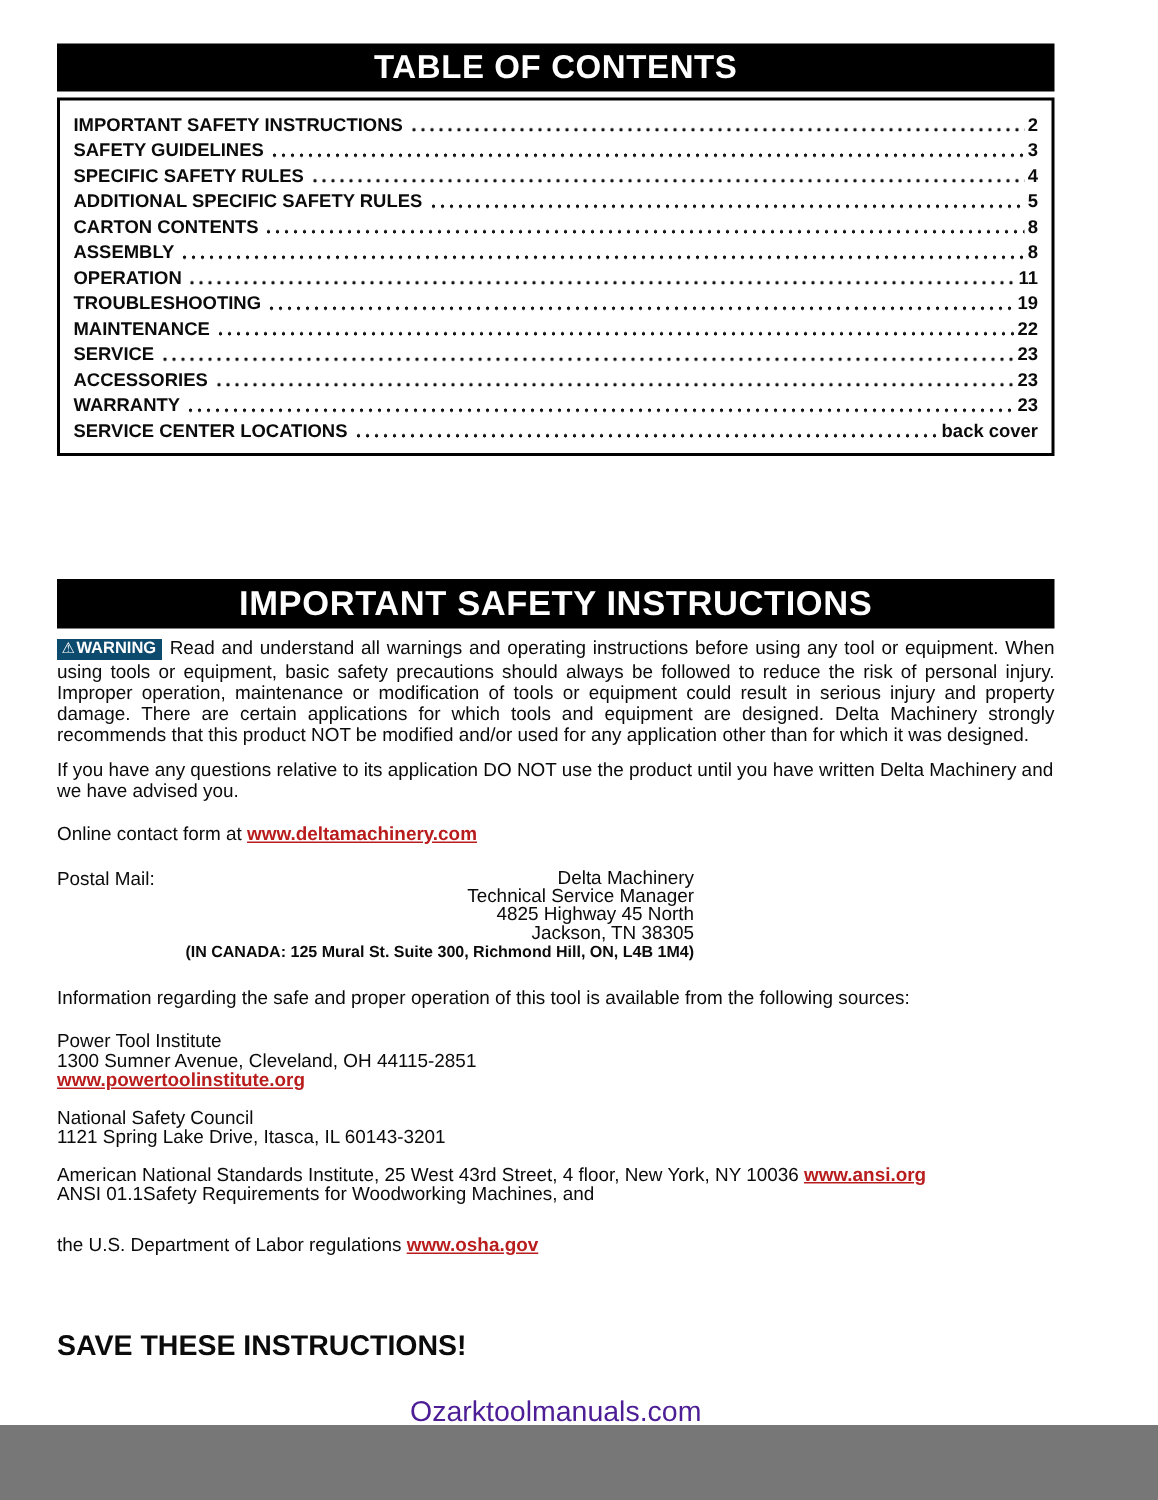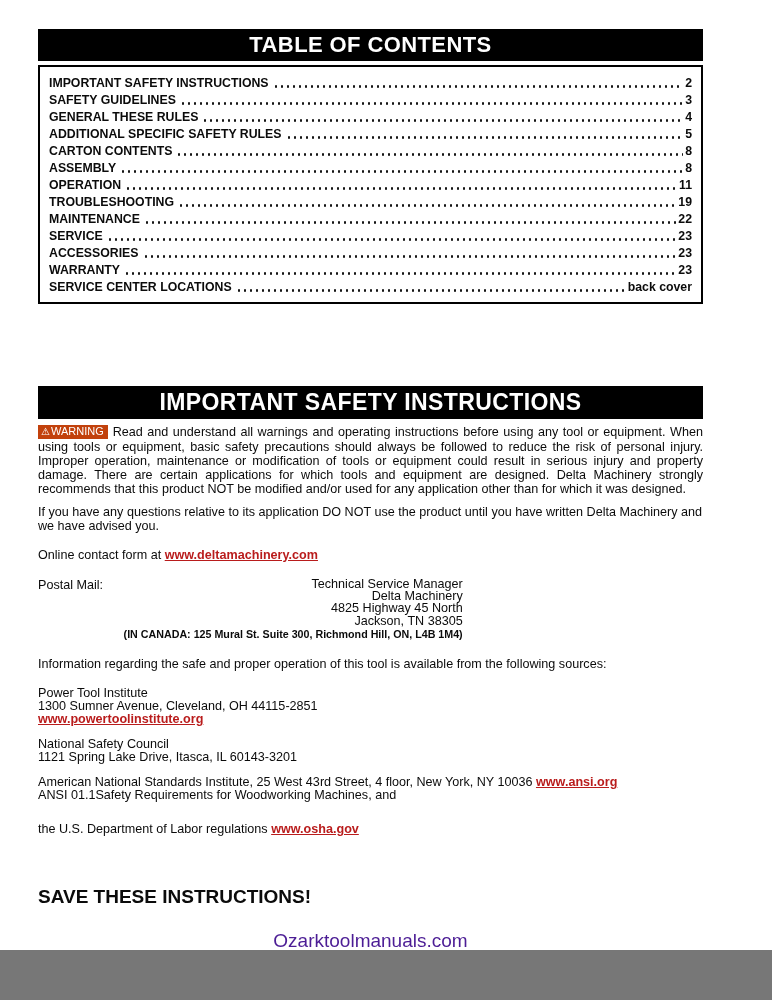--- a/index.html
+++ b/index.html
@@ -53,23 +53,23 @@
   .justify { text-align:justify; }
   .para1 { margin-top:6px; }
   .para  { margin-top:9px; }
   .mt12  { margin-top:12px; }
   .mt14  { margin-top:14px; }
   .mt16  { margin-top:16px; }
   .mt20  { margin-top:20px; }
 
   .warn-badge {
     display:inline-block;
-    background:#c2410c;
+    background:#0c4a6e;
     color:#fff;
-    font-weight:normal;
+    font-weight:bold;
     font-size:11px;
     line-height:13px;
     padding:0 4px 1px 3px;
     margin-right:5px;
     position:relative;
     top:-1px;
   }
   .warn-tri { font-size:10px; margin-right:1px; }
 
   a.doclink, .doclink {
@@ -122,21 +122,21 @@
           <span class="toc-label">IMPORTANT SAFETY INSTRUCTIONS</span>
           <span class="toc-dots"></span>
           <span class="toc-page">2</span>
         </div>
       <div class="toc-row">
           <span class="toc-label">SAFETY GUIDELINES</span>
           <span class="toc-dots"></span>
           <span class="toc-page">3</span>
         </div>
       <div class="toc-row">
-          <span class="toc-label">GENERAL THESE RULES</span>
+          <span class="toc-label">SPECIFIC SAFETY RULES</span>
           <span class="toc-dots"></span>
           <span class="toc-page">4</span>
         </div>
       <div class="toc-row">
           <span class="toc-label">ADDITIONAL SPECIFIC SAFETY RULES</span>
           <span class="toc-dots"></span>
           <span class="toc-page">5</span>
         </div>
       <div class="toc-row">
           <span class="toc-label">CARTON CONTENTS</span>
@@ -191,22 +191,22 @@
 
     <p class="body-text justify para1"><span class="warn-badge"><span class="warn-tri">⚠</span><span>WARNING</span></span><span>Read and understand all warnings and operating instructions before using any tool or equipment.  When using tools or equipment, basic safety precautions should always be followed to reduce the risk of personal injury. Improper operation, maintenance or modification of tools or equipment could result in serious injury and property damage. There are certain applications for which tools and equipment are designed. Delta Machinery strongly recommends that this product NOT be modified and/or used for any application other than for which it was designed.</span></p>
 
     <p class="body-text para">If you have any questions relative to its application DO NOT use the product until you have written Delta Machinery and we have advised you.</p>
 
     <p class="body-text mt14"><span>Online contact form at </span><span class="doclink">www.deltamachinery.com</span></p>
 
     <div class="body-text mt16 postal-row">
       <span class="postal-label">Postal Mail: </span>
       <div class="addr-lines">
+        <div>Delta Machinery</div>
         <div>Technical Service Manager</div>
-        <div>Delta Machinery</div>
         <div>4825 Highway 45 North</div>
         <div>Jackson, TN 38305</div>
         <div class="canada">(IN CANADA: 125 Mural St. Suite 300, Richmond Hill, ON, L4B 1M4)</div>
       </div>
     </div>
 
     <p class="body-text mt16">Information regarding the safe and proper operation of this tool is available from the following sources:</p>
 
     <div class="body-text mt16 addr-block">
       <div>Power Tool Institute</div>

